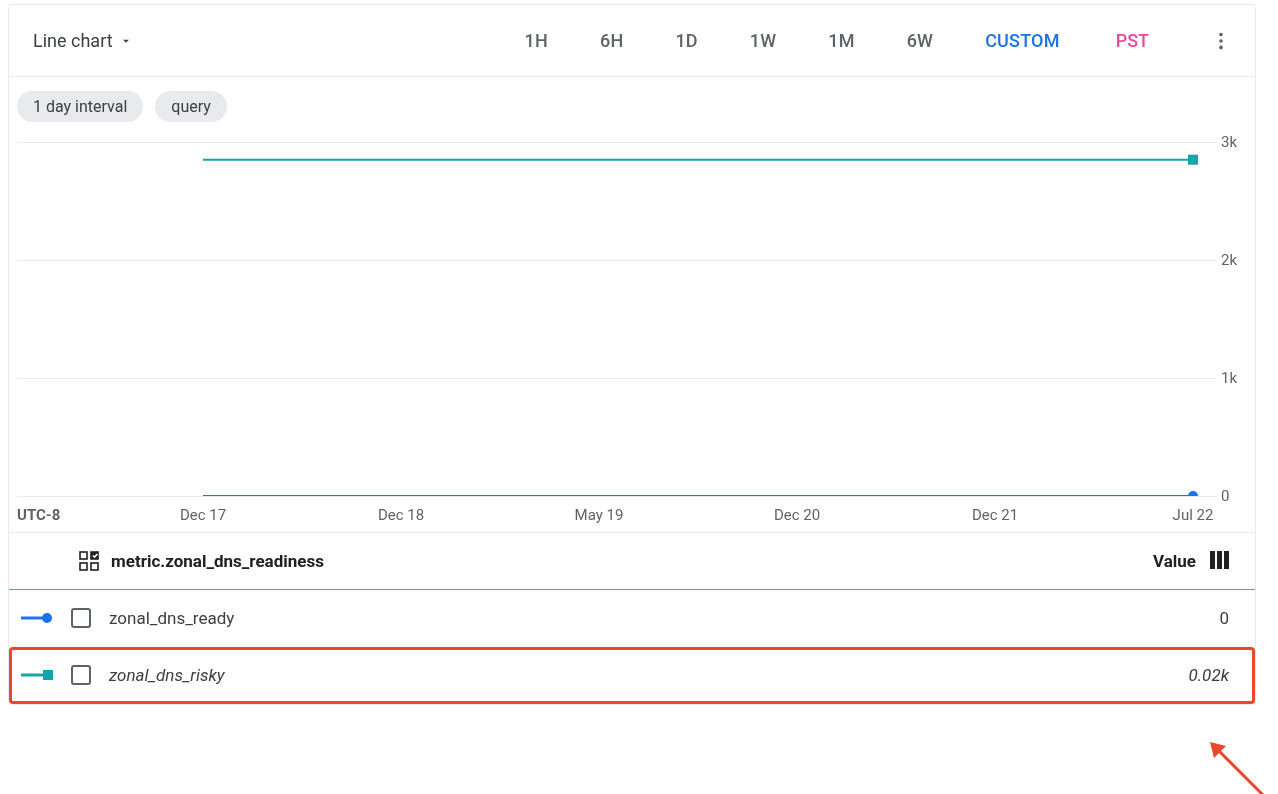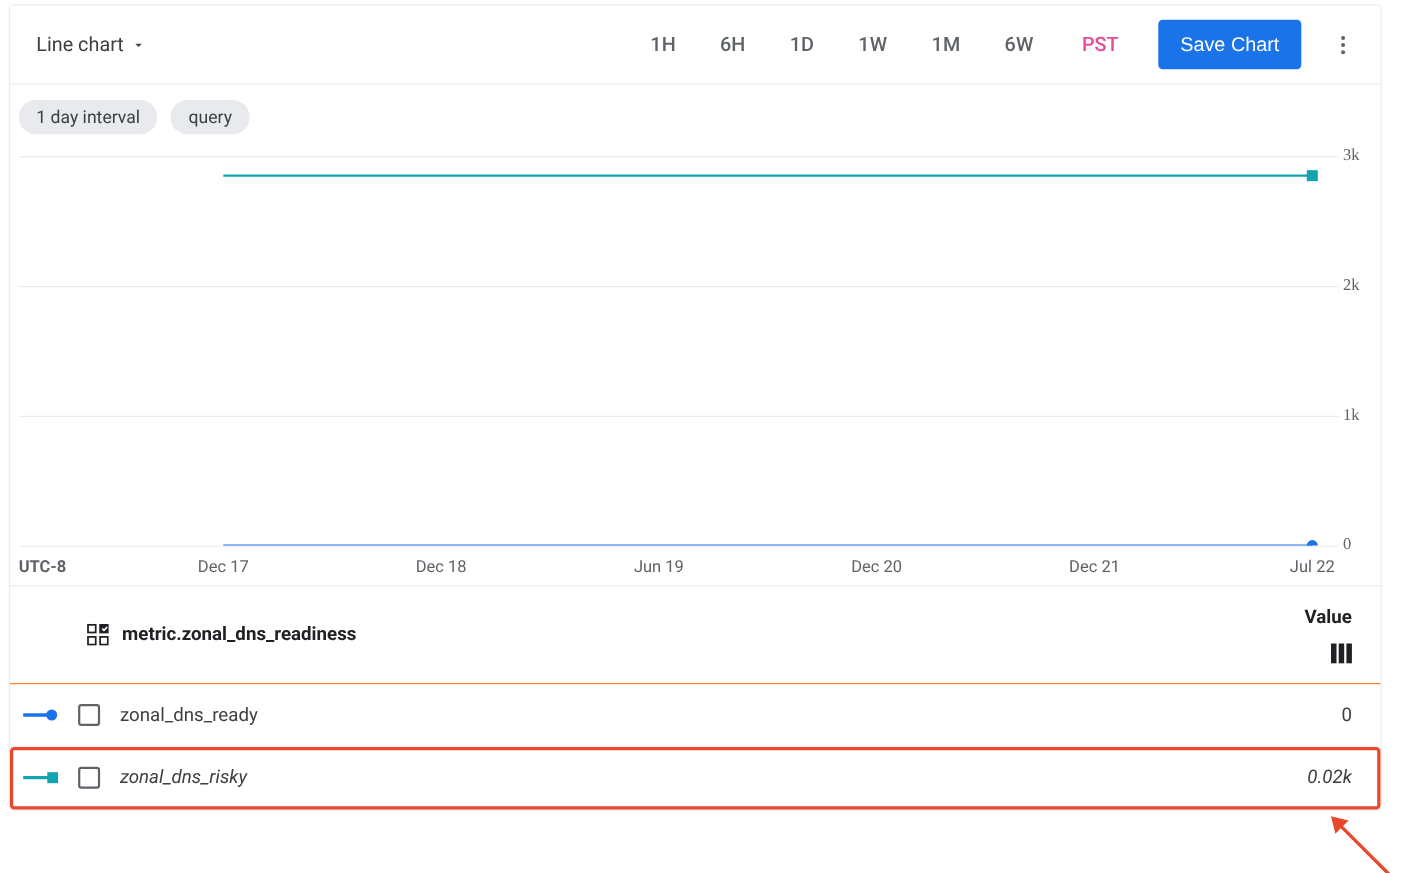--- a/index.html
+++ b/index.html
@@ -34,21 +34,21 @@
     font-size: 18px;
     color: #3c4043;
     cursor: pointer;
     padding: 6px 4px;
   }
   .chart-type svg { fill: #3c4043; }
   .range-group {
     margin-left: auto;
     display: flex;
     align-items: center;
-    gap: 4px;
+    gap: 16px;
   }
   .range-btn {
     font-size: 18px;
     color: #5f6368;
     padding: 8px 18px;
     cursor: pointer;
     font-weight: 500;
     letter-spacing: .2px;
   }
   .range-btn.active { color: #1a73e8; }
@@ -113,21 +113,20 @@
     height: 0;
   }
   .y-tick {
     position: absolute;
     right: -34px;
     width: 30px;
     text-align: left;
     font-size: 15px;
     color: #5f6368;
     transform: translateY(-50%);
-    font-family: Liberation Serif, serif;
   }
   .x-axis {
     position: absolute;
     left: 8px; right: 38px; bottom: 0;
     height: 26px;
     display: flex;
   }
   .x-tick {
     position: absolute;
     transform: translateX(-50%);
@@ -153,23 +152,22 @@
     gap: 12px;
   }
   .legend-title {
     font-weight: 700;
     font-size: 17px;
     color: #202124;
   }
   .legend-header-right {
     margin-left: auto;
     display: flex;
-    align-items: flex-end;
+    align-items: flex-start;
     gap: 14px;
-    flex-direction: column;
   }
   .value-col-label {
     font-weight: 700;
     font-size: 17px;
     color: #202124;
   }
   .columns-icon {
     display: flex;
     gap: 2px;
     cursor: pointer;
@@ -236,22 +234,22 @@
           <path d="M7 10l5 5 5-5z"></path>
         </svg>
     </div>
     <div class="range-group">
       <span class="range-btn">1H</span>
       <span class="range-btn">6H</span>
       <span class="range-btn">1D</span>
       <span class="range-btn">1W</span>
       <span class="range-btn">1M</span>
       <span class="range-btn">6W</span>
+      <span class="range-btn active">CUSTOM</span>
       <span class="tz-label">PST</span>
-      <button class="save-btn">Save Chart</button>
       <div class="more-btn">
         <svg width="22" height="22" viewBox="0 0 24 24">
             <circle cx="12" cy="5" r="2"></circle>
             <circle cx="12" cy="12" r="2"></circle>
             <circle cx="12" cy="19" r="2"></circle>
           </svg>
       </div>
     </div>
   </div>
 
@@ -274,21 +272,21 @@
           <path d="M186 17.69999999999999 L383.99999999999994 17.69999999999999 L582 17.69999999999999 L779.9999999999999 17.69999999999999 L977.9999999999999 17.69999999999999 L1176 17.69999999999999 " stroke="#12a4af" stroke-width="2" fill="none"></path>
           <rect x="1171" y="12.699999999999989" width="10" height="10" fill="#12a4af"></rect>
           <path d="M186 354 L383.99999999999994 354 L582 354 L779.9999999999999 354 L977.9999999999999 354 L1176 354 " stroke="#1a73e8" stroke-width="2" fill="none"></path>
           <circle cx="1176" cy="354" r="5" fill="#1a73e8"></circle>
         </svg>
       </div>
     <div class="x-axis" id="xaxis">
       <span class="x-origin">UTC-8</span>
     <div class="x-tick" style="left: 15.5%;">Dec 17</div>
         <div class="x-tick" style="left: 32%;">Dec 18</div>
-        <div class="x-tick" style="left: 48.5%;">Jun 19</div>
+        <div class="x-tick" style="left: 48.5%;">May 19</div>
         <div class="x-tick" style="left: 65%;">Dec 20</div>
         <div class="x-tick" style="left: 81.5%;">Dec 21</div>
         <div class="x-tick" style="left: 98%;">Jul 22</div>
       </div>
   </div>
 
   <div class="legend-header">
     <span class="breakdown-icon">
       <svg width="20" height="20" viewBox="0 0 20 20" stroke="#202124" stroke-width="1.6" fill="none">
         <rect x="1" y="1" width="7" height="7"></rect>

